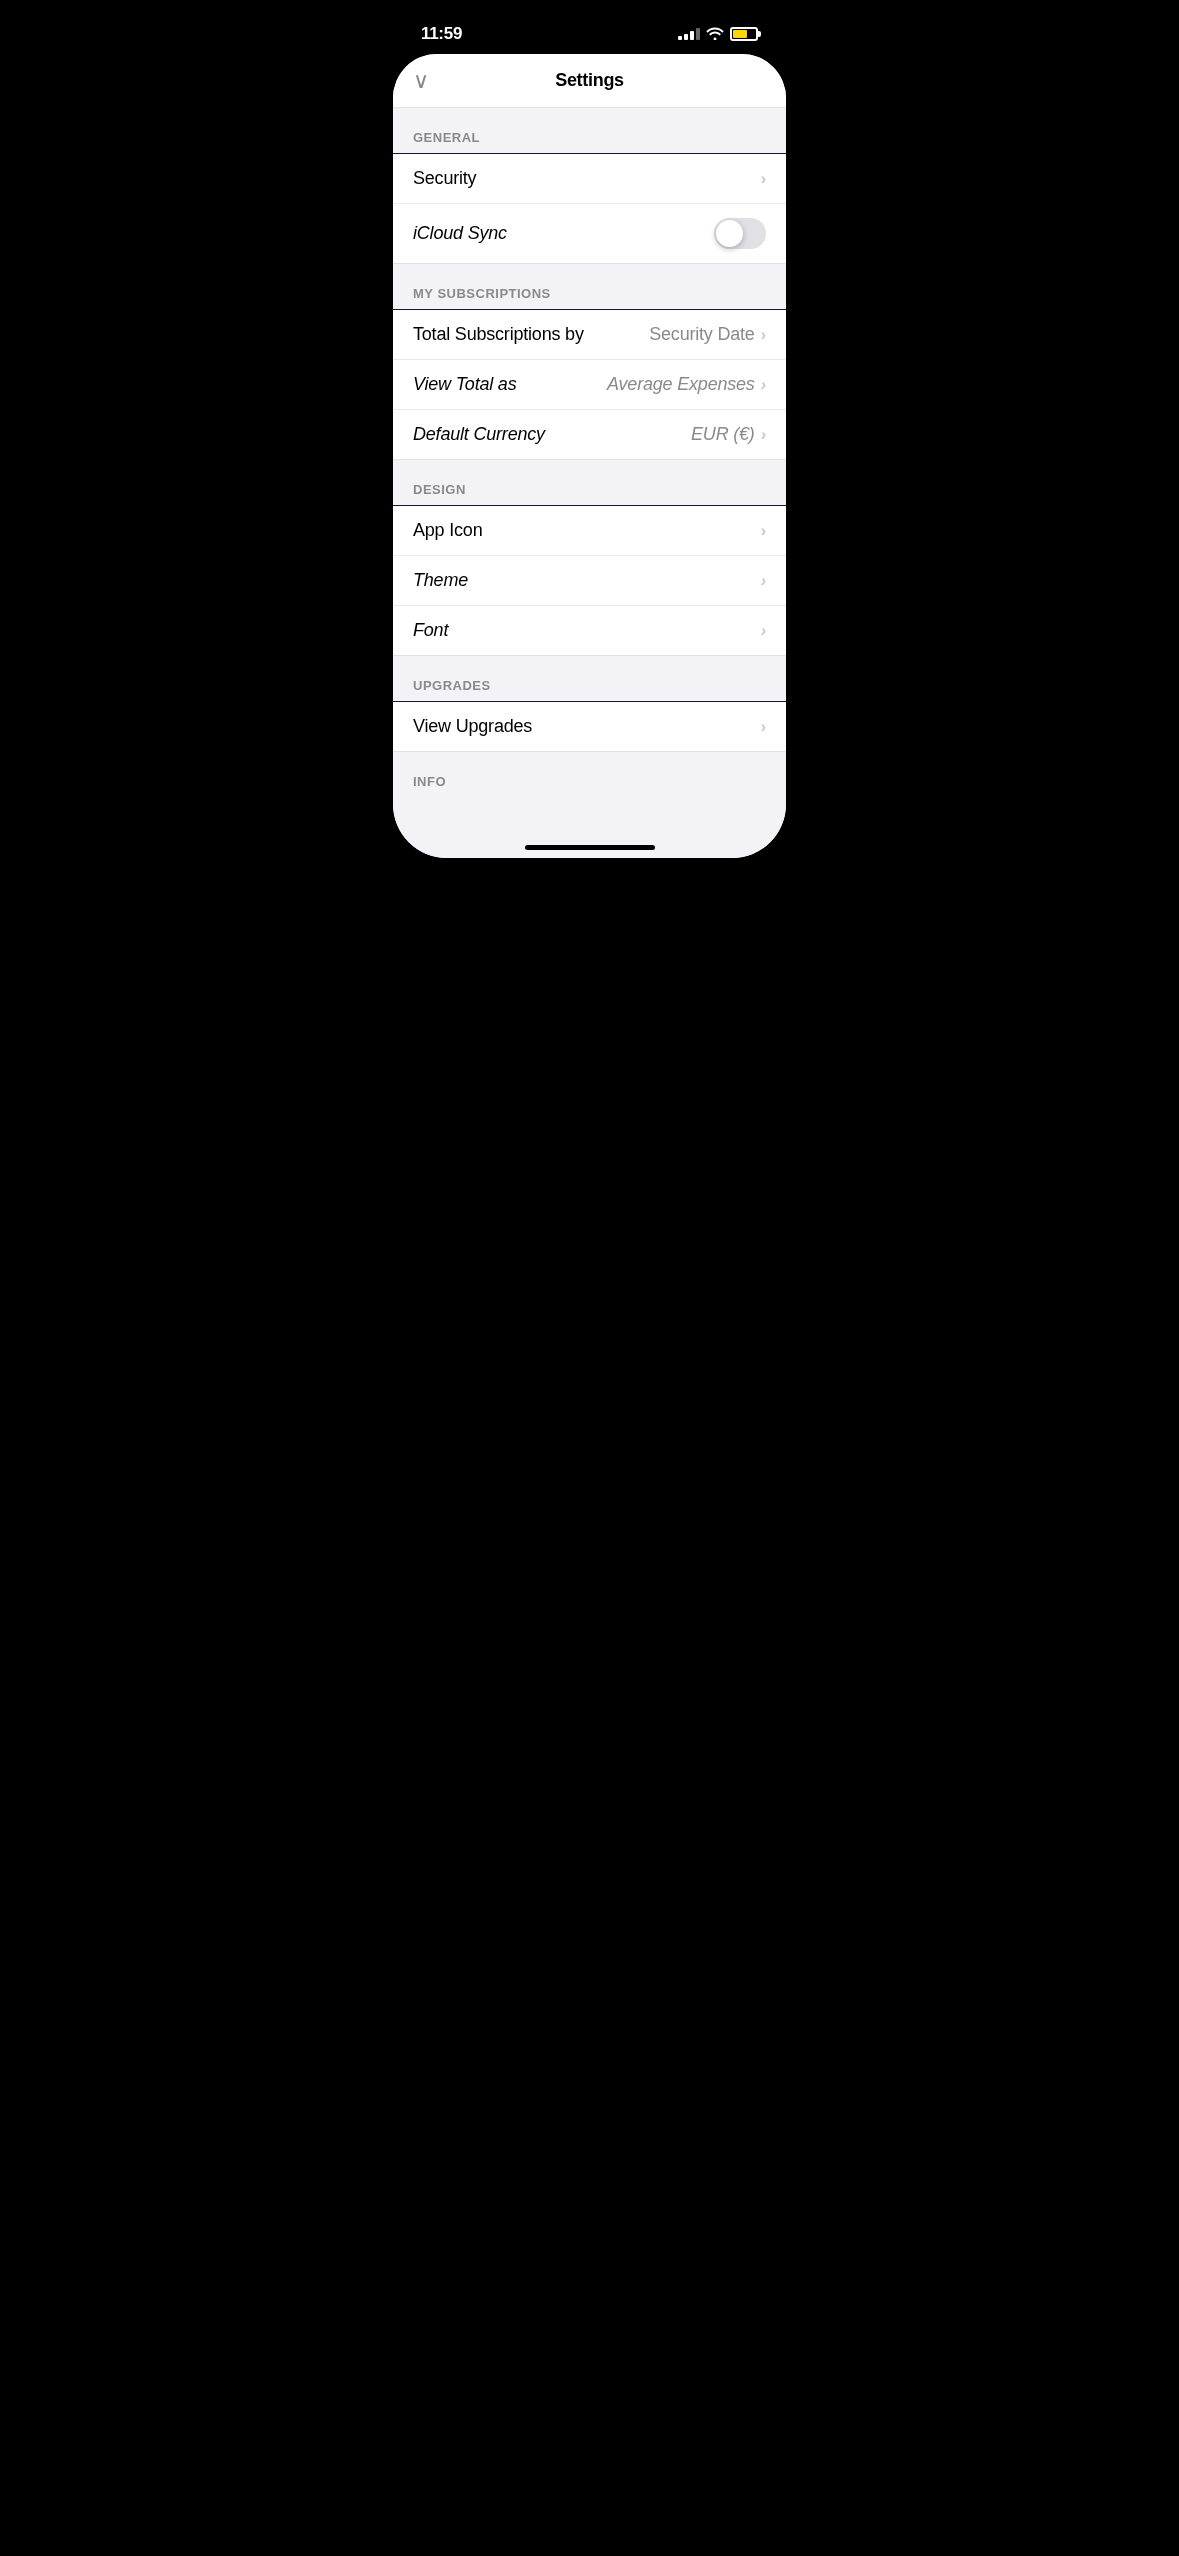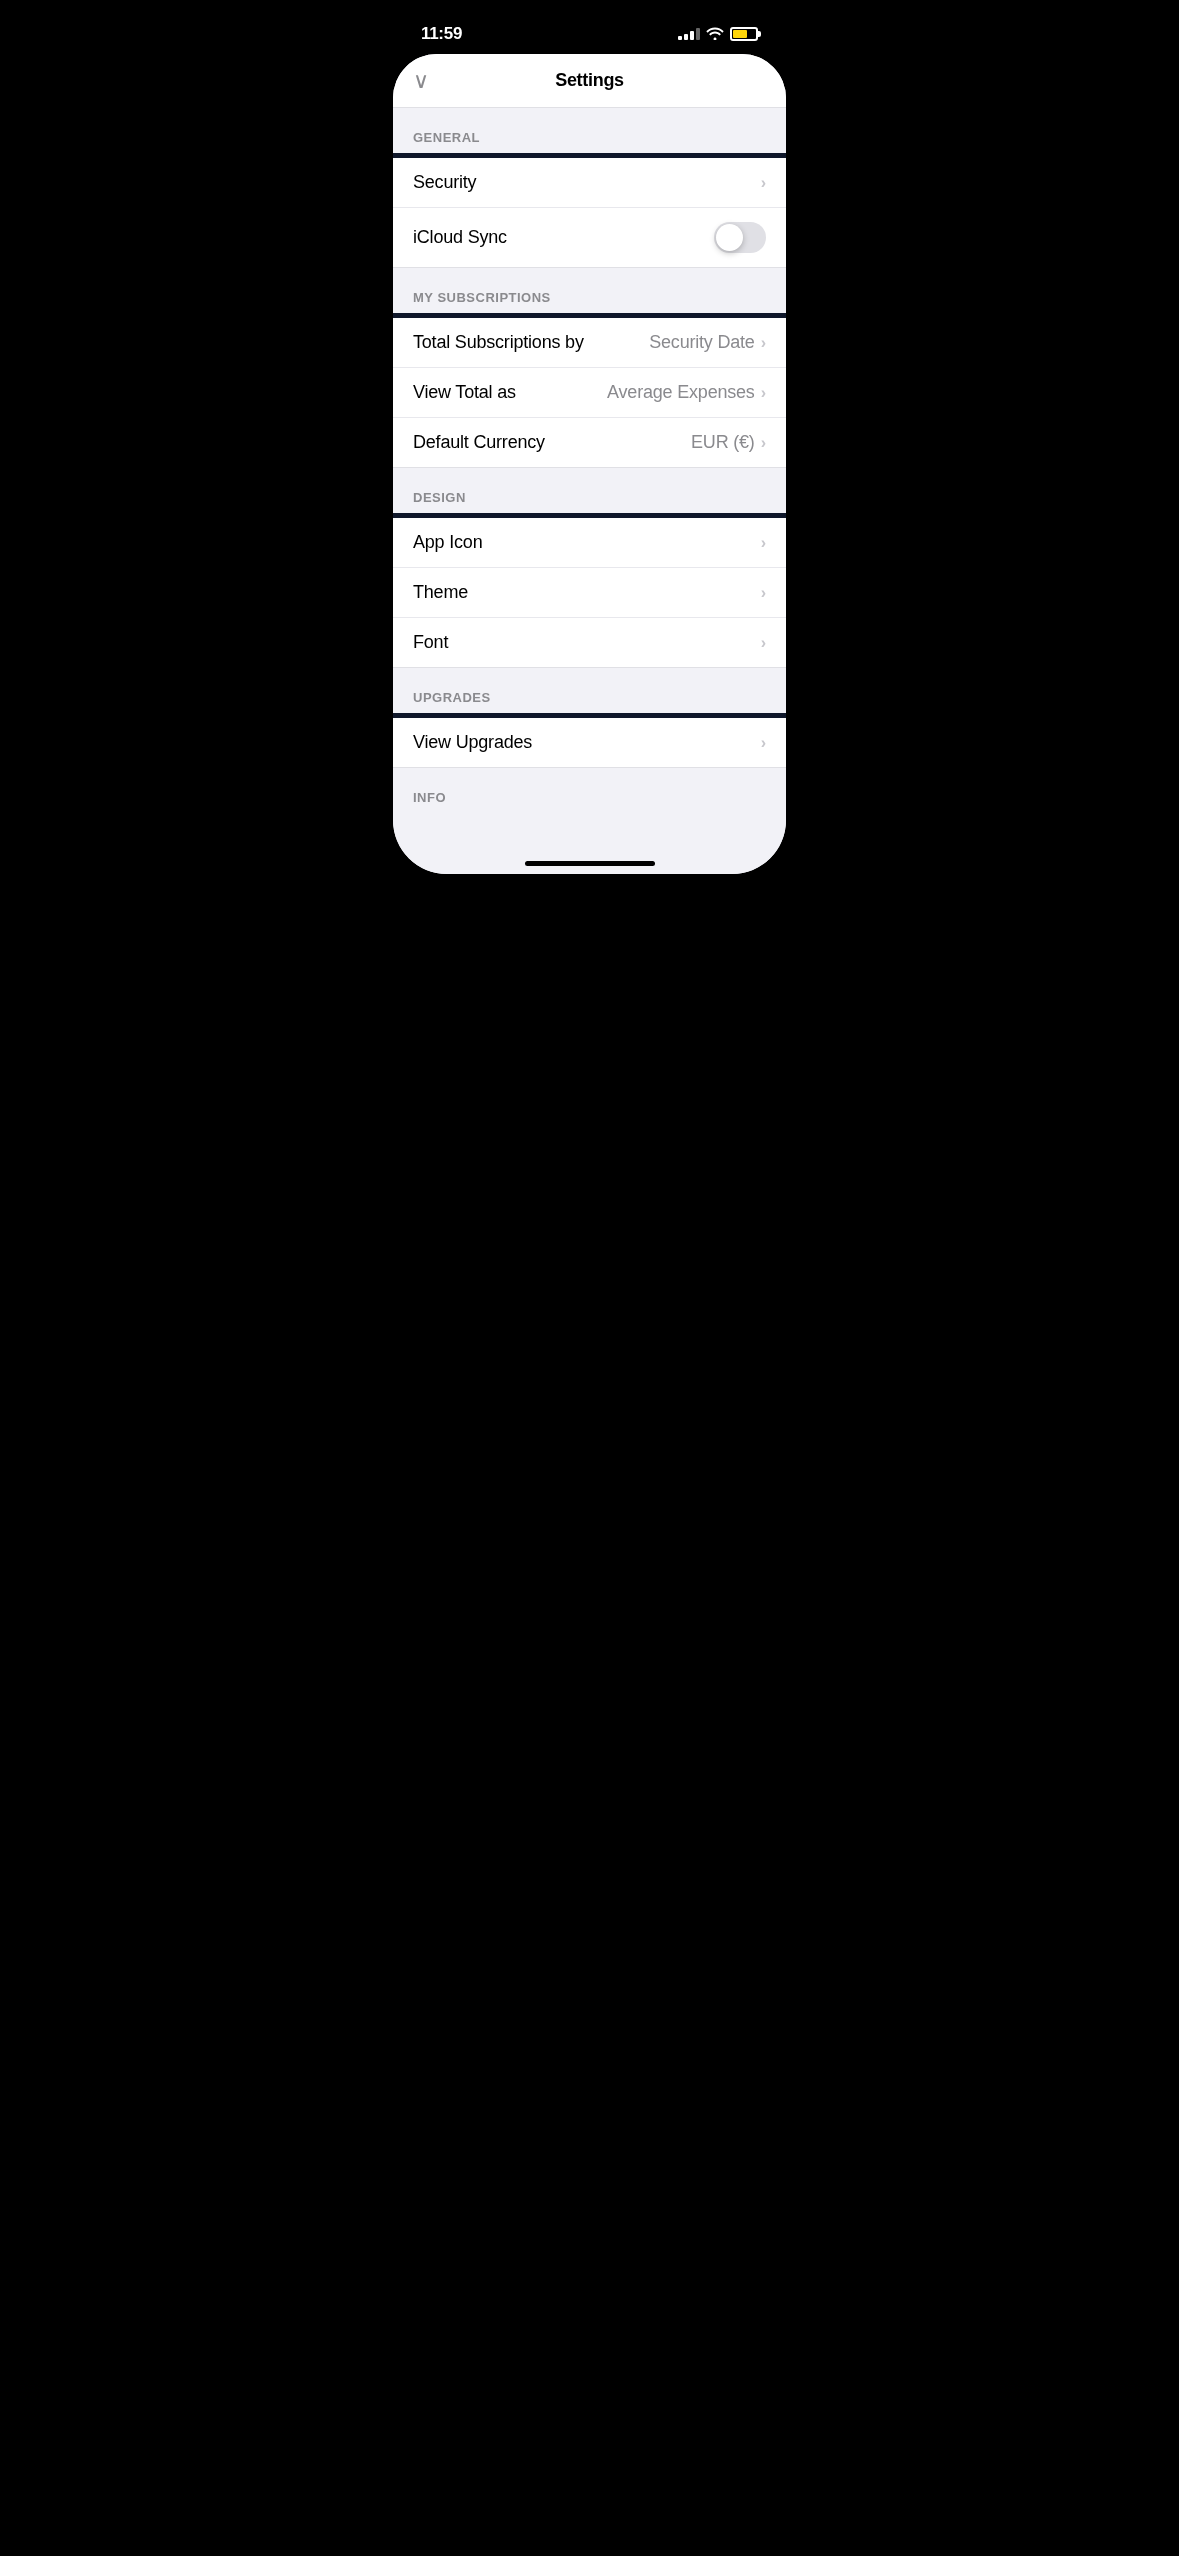--- a/index.html
+++ b/index.html
@@ -146,36 +146,37 @@
       padding: 22px 20px 8px 20px;
       font-size: 13px;
       font-weight: 700;
       color: #8a8a8e;
       letter-spacing: 0.5px;
       text-transform: uppercase;
     }
 
     .section-group {
       background: #fff;
-      border-top: 5px solid #0f172a;
+      border-top: 1px solid #0f172a;
       border-bottom: 1px solid #e0e0e5;
     }
 
     .setting-row {
       display: flex;
       align-items: center;
       justify-content: space-between;
       padding: 14px 20px;
       background: #fff;
       cursor: pointer;
       position: relative;
     }
 
     .setting-row + .setting-row {
       border-top: 1px solid #e8e8ed;
+      font-style: italic;
     }
 
     .setting-label {
       font-size: 18px;
       font-weight: 400;
       color: #000;
       letter-spacing: -0.2px;
     }
 
     .setting-right {

